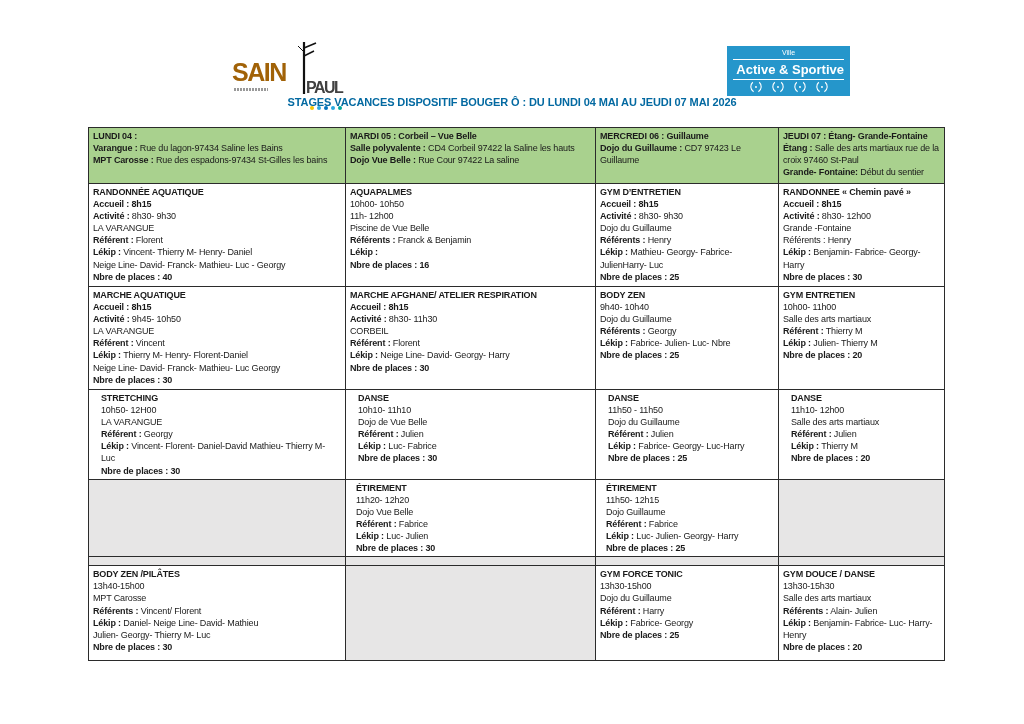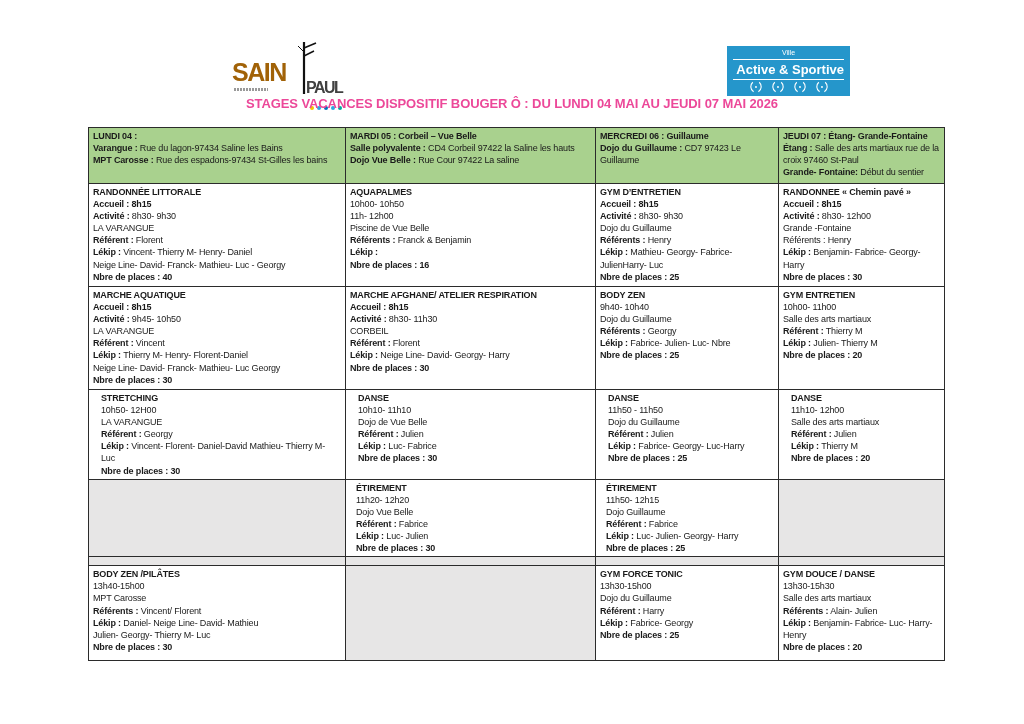--- a/index.html
+++ b/index.html
@@ -20,21 +20,21 @@
 
   .va-logo{position:absolute;left:727px;top:46px;width:123px;height:50px;
            display:flex;flex-direction:column;align-items:center;justify-content:space-between;
            padding:3px 6px;box-sizing:border-box;color:#fff;}
   .va-top{font-size:7px;line-height:8px;}
   .va-main{font-size:13px;font-weight:bold;width:100%;text-align:right;
            border-top:1px solid #fff;border-bottom:1px solid #fff;padding:2px 0;white-space:nowrap;}
   .va-laurels{display:flex;gap:6px;align-items:center;}
 
   .doc-title{position:absolute;left:0;top:96px;width:100%;text-align:center;
-             font-weight:bold;font-size:13px;letter-spacing:-0.1px;color:#ec4899;}
+             font-weight:bold;font-size:11px;letter-spacing:-0.1px;color:#0369a1;}
 
   
   table.schedule{position:absolute;left:88px;top:127px;width:856px;
                  border-collapse:collapse;table-layout:fixed;}
   .schedule td{border:1px solid #2b2b2b;vertical-align:top;
                padding:2px 4px;font-size:9px;line-height:12.1px;
                letter-spacing:-0.15px;overflow:hidden;}
   .schedule .ln{white-space:normal;}
   .schedule .b{font-weight:bold;}
   .schedule td.green{background:#A9D18E;}
@@ -121,21 +121,21 @@
             <div class="ln"><span class="b">Dojo du Guillaume :</span><span> CD7 97423 Le Guillaume</span></div>
           </td>
           <td class="green">
             <div class="ln"><span class="b">JEUDI 07 : Étang- Grande-Fontaine</span></div>
             <div class="ln"><span class="b">Étang :</span><span> Salle des arts martiaux rue de la croix 97460 St-Paul</span></div>
             <div class="ln"><span class="b">Grande- Fontaine:</span><span> Début du sentier</span></div>
           </td>
         </tr>
         <tr class="r98">
           <td>
-            <div class="ln"><span class="b">RANDONNÉE LITTORALE</span></div>
+            <div class="ln"><span class="b">RANDONNÉE AQUATIQUE</span></div>
             <div class="ln"><span class="b">Accueil : 8h15</span></div>
             <div class="ln"><span class="b">Activité :</span><span> 8h30- 9h30</span></div>
             <div class="ln"><span>LA VARANGUE</span></div>
             <div class="ln"><span class="b">Référent :</span><span> Florent</span></div>
             <div class="ln"><span class="b">Lékip :</span><span> Vincent- Thierry M- Henry- Daniel</span></div>
             <div class="ln"><span>Neige Line- David- Franck- Mathieu- Luc - Georgy</span></div>
             <div class="ln"><span class="b">Nbre de places : 40</span></div>
           </td>
           <td>
             <div class="ln"><span class="b">AQUAPALMES</span></div>

